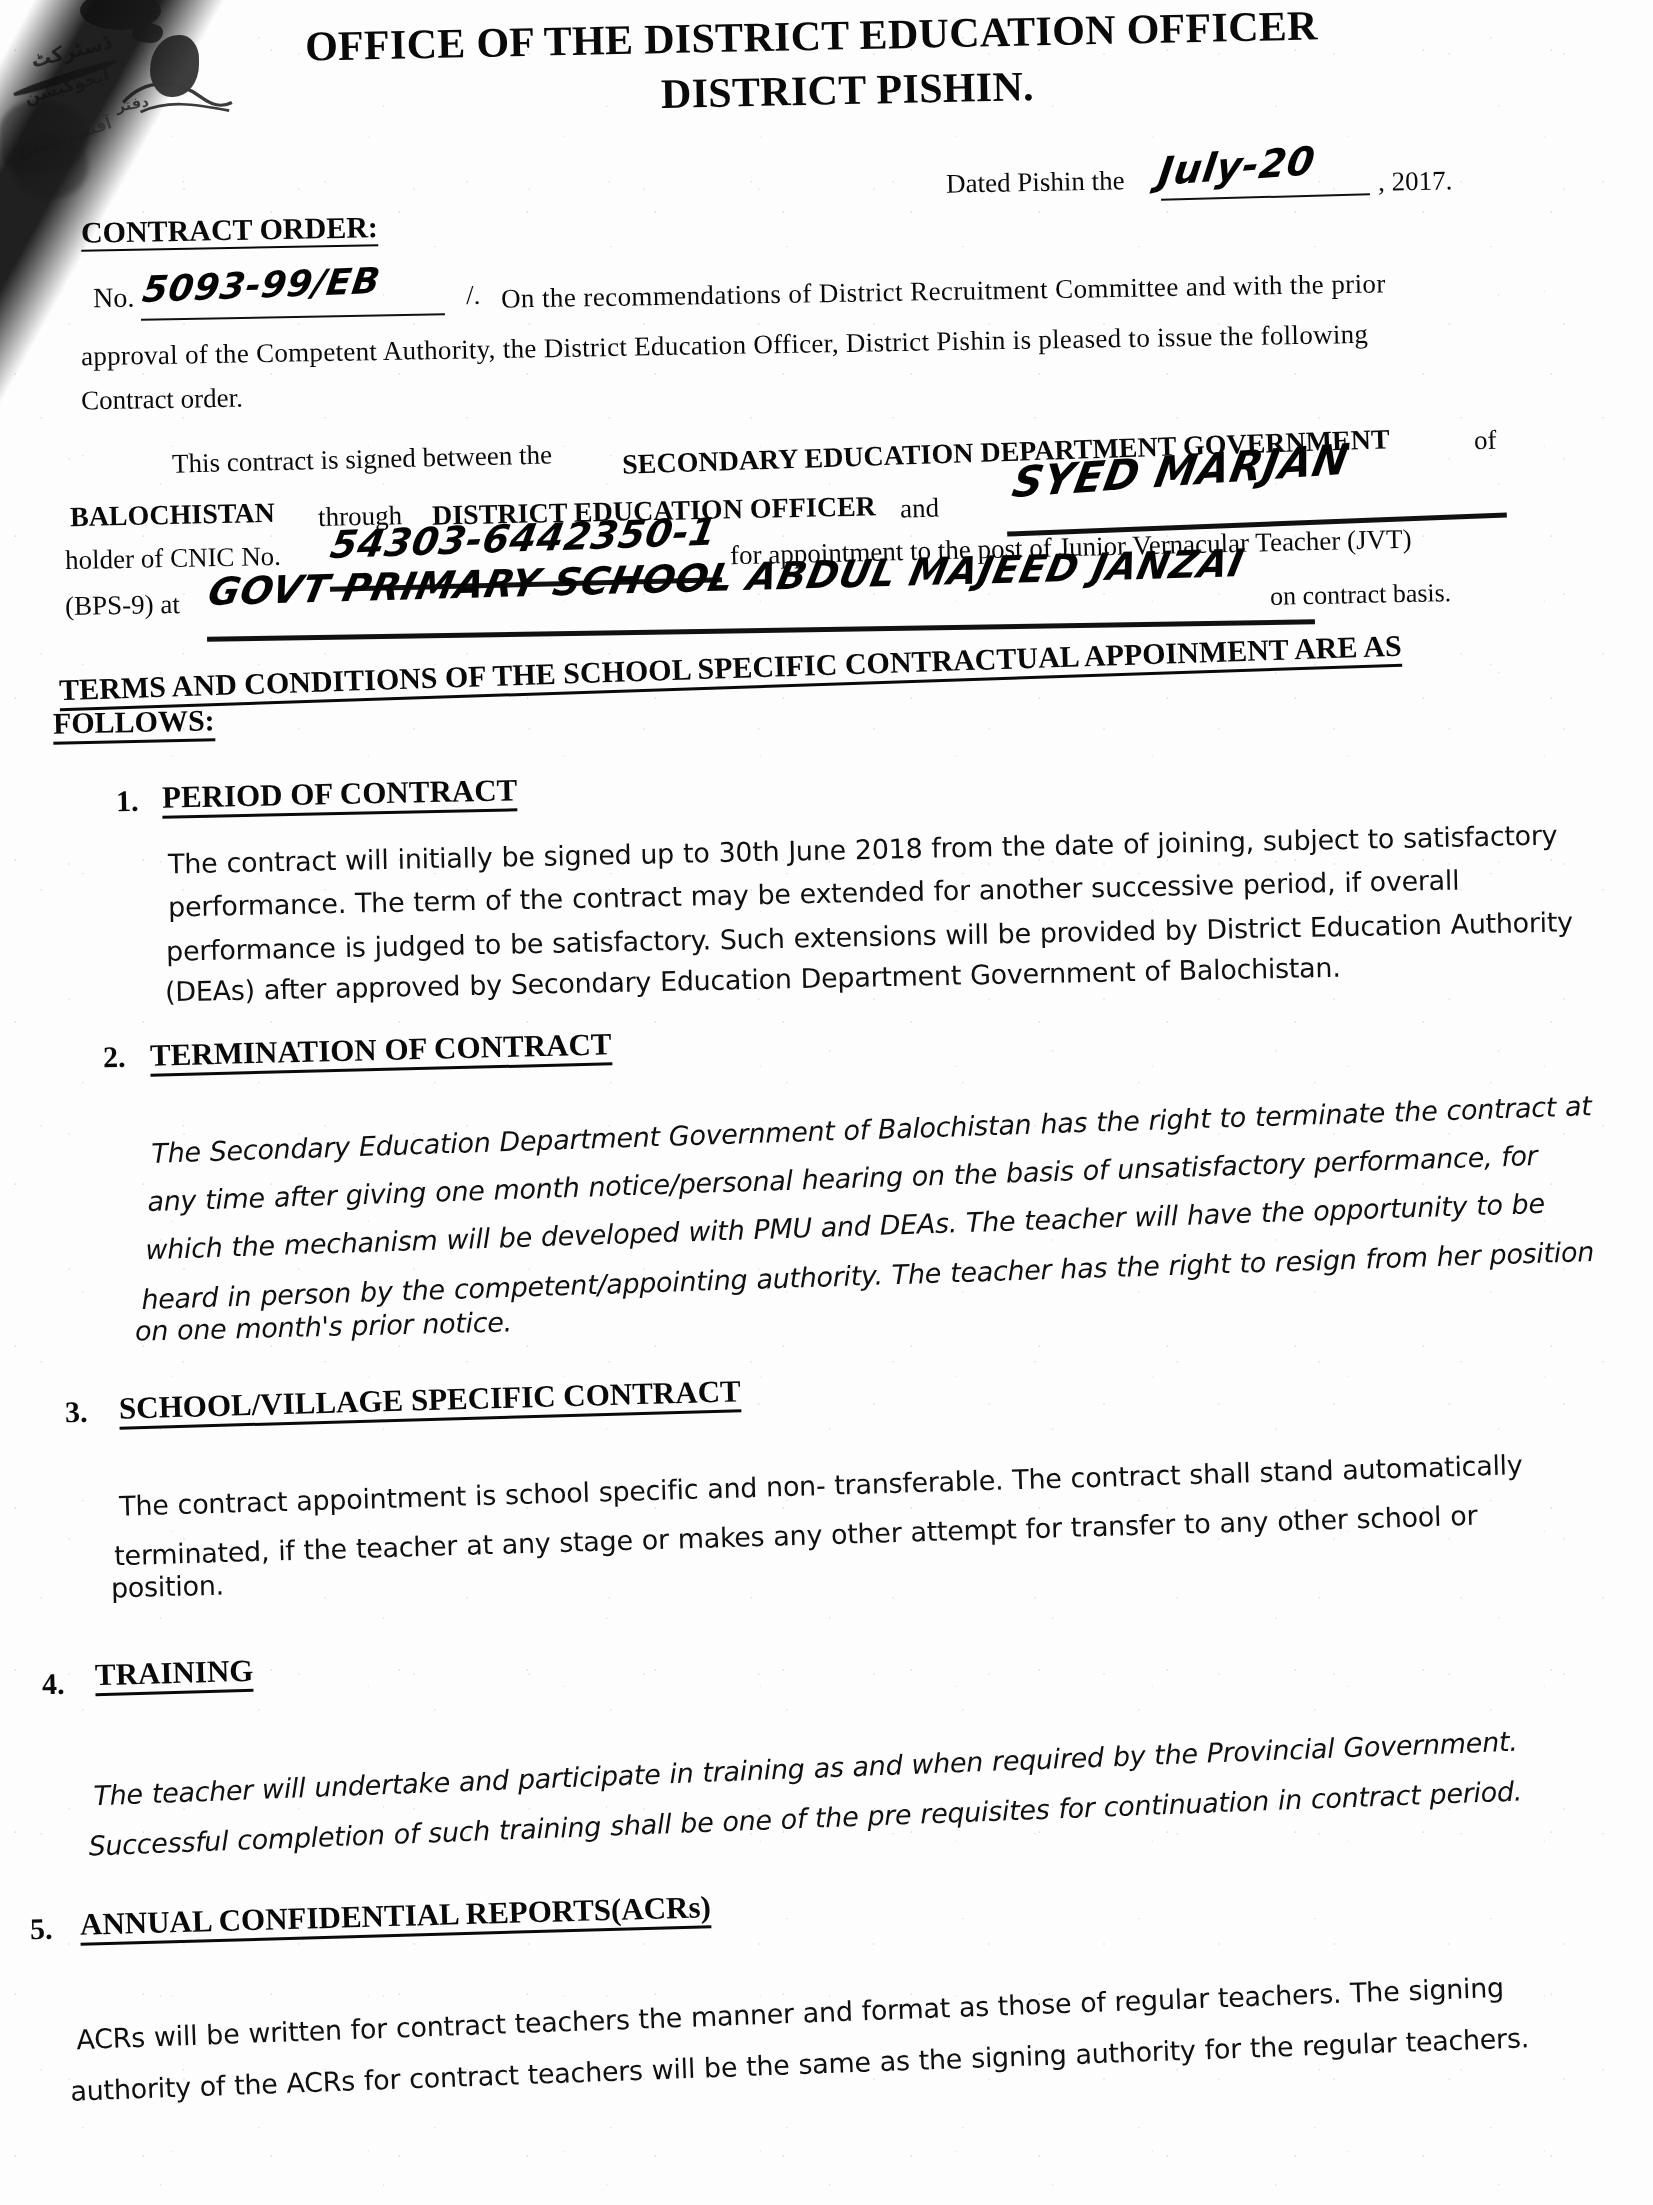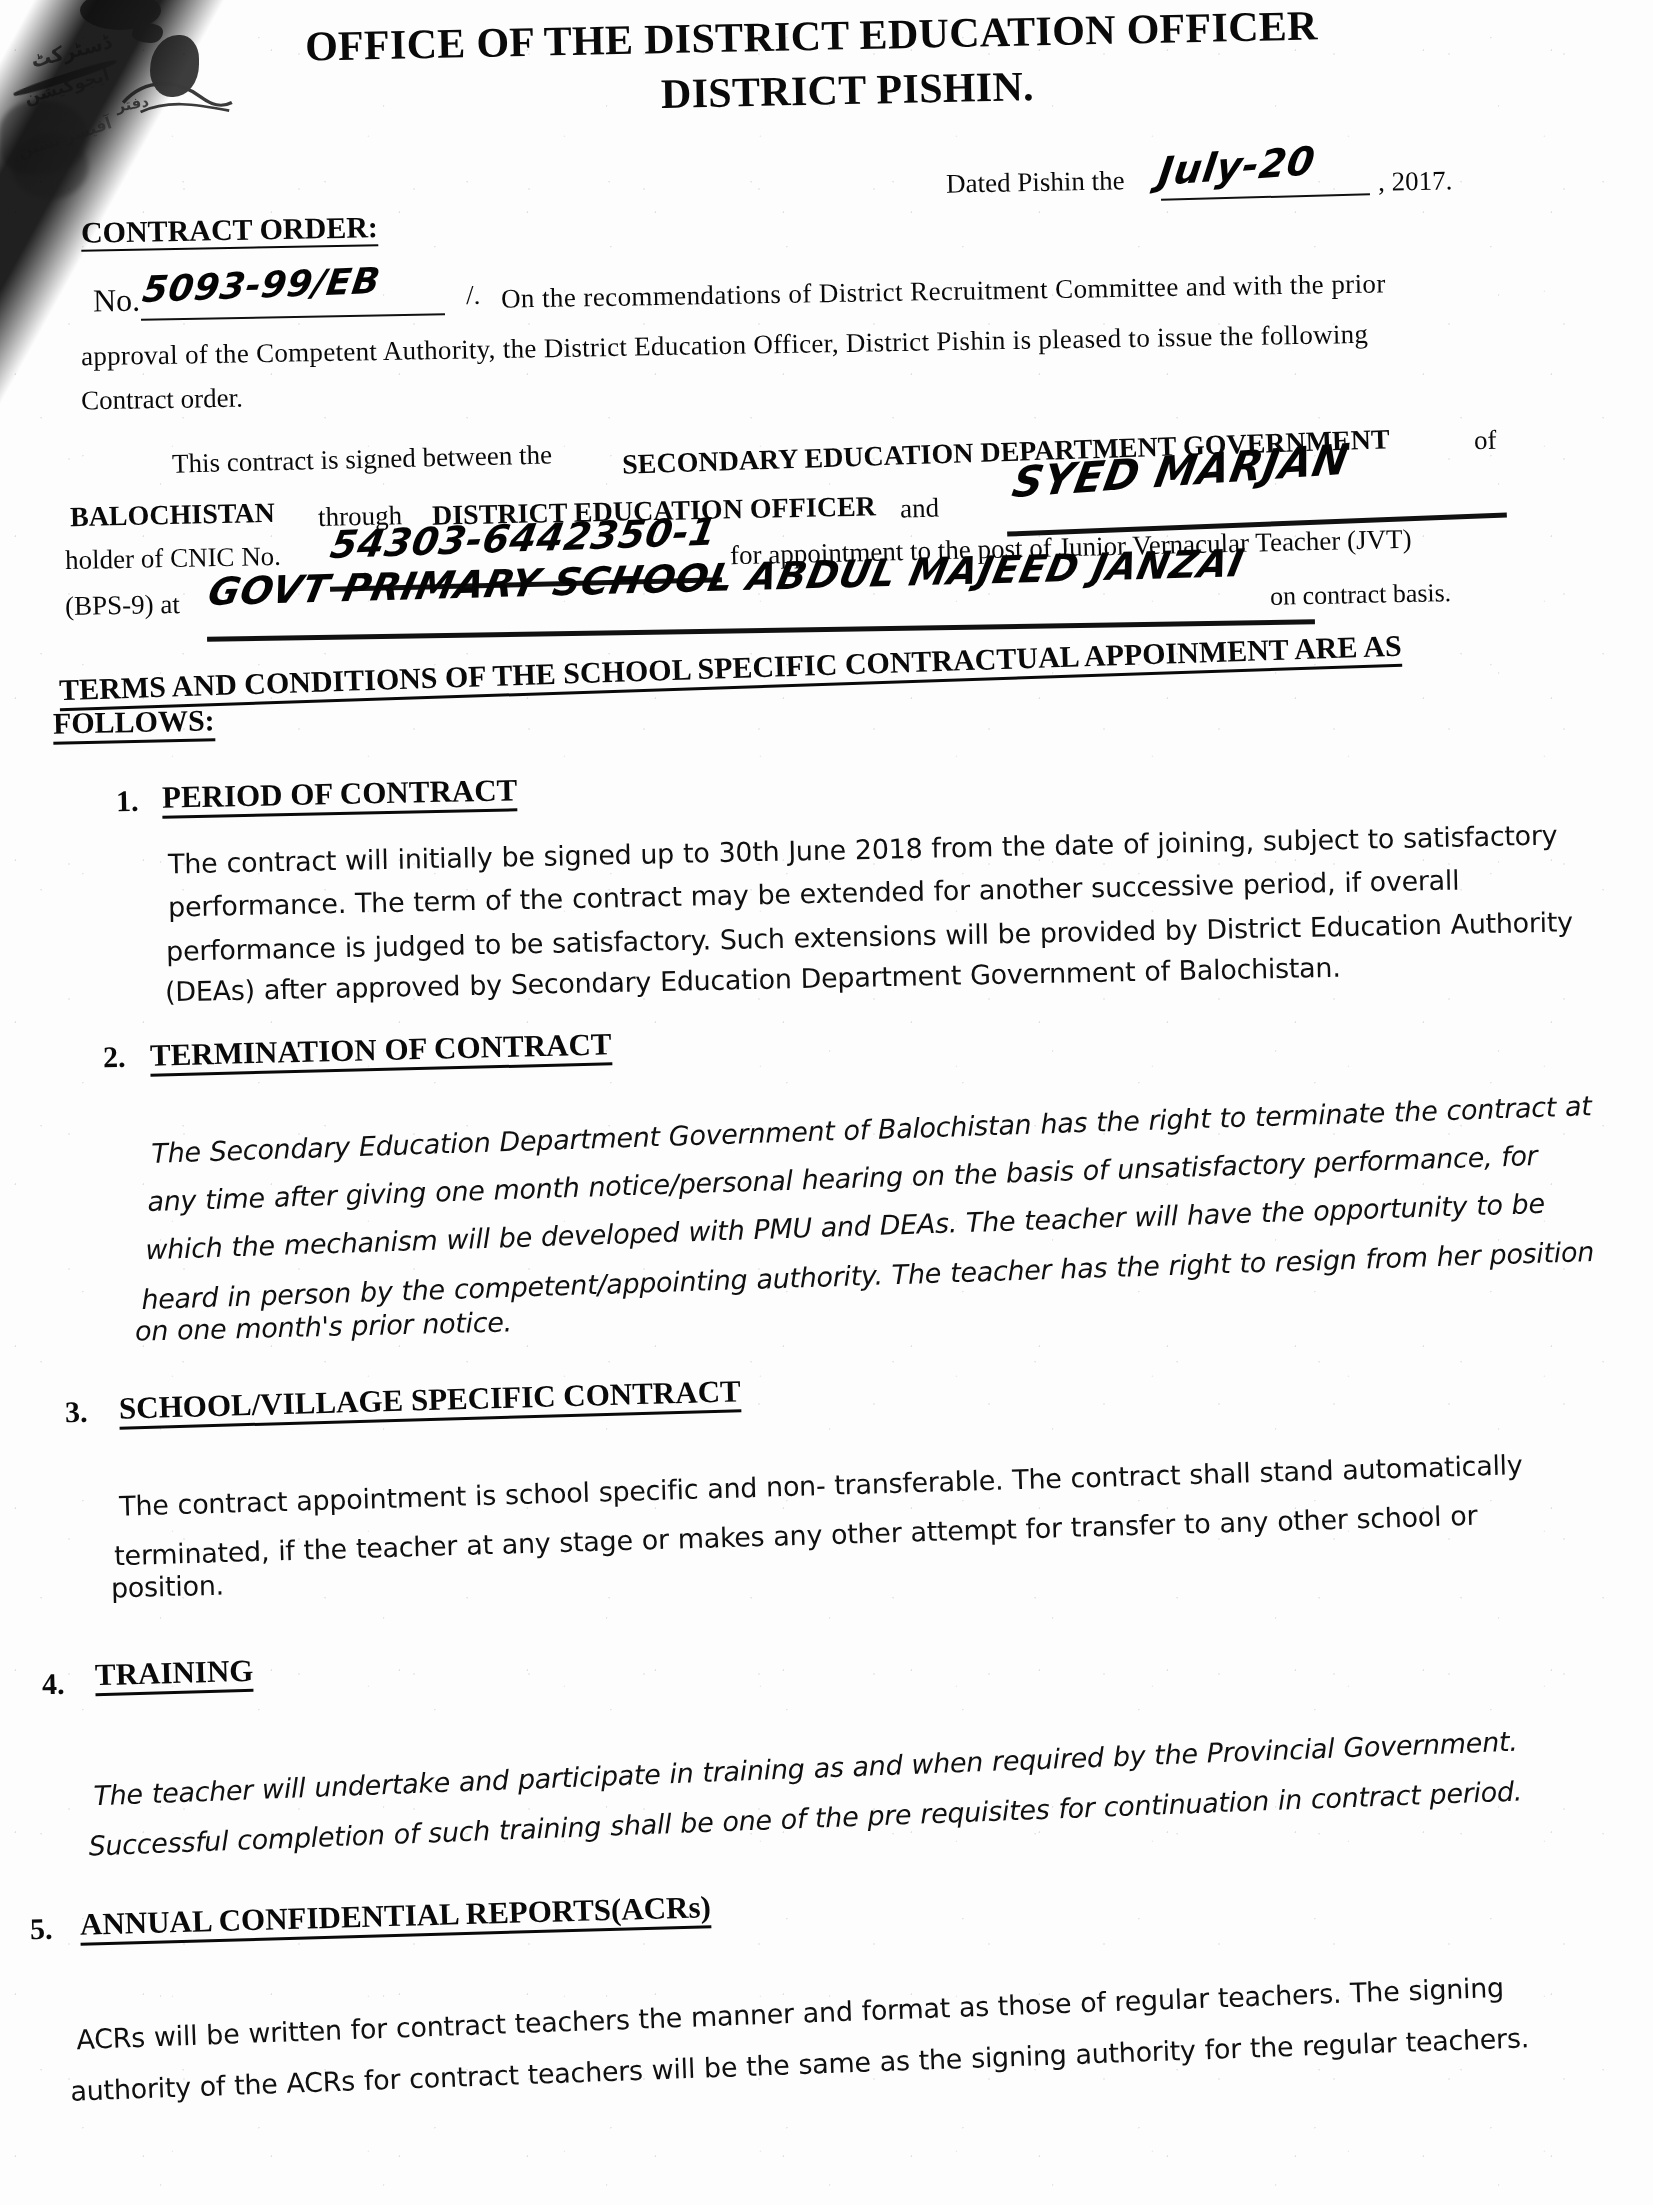--- a/index.html
+++ b/index.html
@@ -170,21 +170,21 @@
 
   <div class="t serif" style="left:946px; top:169px; font-size:27px; transform:rotate(-1.1deg);">Dated Pishin the</div>
   <div class="hand" style="left:1159px; top:149px; font-size:39px; transform:rotate(-4deg) skewX(-12deg);">July-20</div>
   <div class="blankline" style="left:1161px; top:196px; width:209px; transform:rotate(-1.5deg);"></div>
   <div class="t serif" style="left:1378px; top:168px; font-size:27px; transform:rotate(-1.1deg);">, 2017.</div>
 
   <div class="t serif bold" style="left:81px; top:215px; font-size:30px; transform:rotate(-1.1deg);">
     <span class="ul-thin">CONTRACT ORDER:</span>
   </div>
 
-  <div class="t serif" style="left:93px; top:284px; font-size:32px; transform:rotate(-1deg);">No.</div>
+  <div class="t serif" style="left:93px; top:284px; font-size:28px; transform:rotate(-1deg);">No.</div>
   <div class="hand" style="left:143px; top:269px; font-size:36px; transform:rotate(-2.2deg) skewX(-10deg);">5093-99/EB</div>
   <div class="blankline" style="left:141px; top:316px; width:304px; transform:rotate(-1deg);"></div>
   <div class="t serif" style="left:466px; top:282px; font-size:27px; transform:rotate(-1deg);">/.</div>
   <div class="t serif" style="left:501px; top:278px; font-size:27px; letter-spacing:0.4px; transform:rotate(-1deg);">On the recommendations of District Recruitment Committee and with the prior</div>
   <div class="t serif" style="left:81px; top:332px; font-size:27px; letter-spacing:0.3px; transform:rotate(-1deg);">approval of the Competent Authority, the District Education Officer, District Pishin is pleased to issue the following</div>
   <div class="t serif" style="left:81px; top:386px; font-size:27px; transform:rotate(-1deg);">Contract order.</div>
 
   <div class="t serif" style="left:172px; top:446px; font-size:27px; transform:rotate(-1.4deg);">This contract is signed between the</div>
   <div class="t serif bold" style="left:622px; top:438px; font-size:28px; transform:rotate(-1.9deg);">SECONDARY EDUCATION DEPARTMENT GOVERNMENT</div>
   <div class="t serif" style="left:1474px; top:427px; font-size:27px; transform:rotate(-1.9deg);">of</div>

